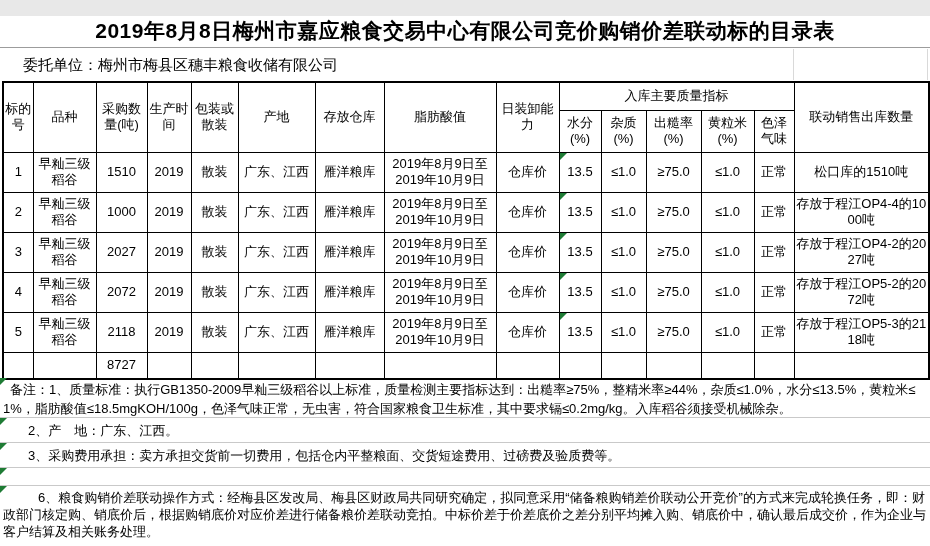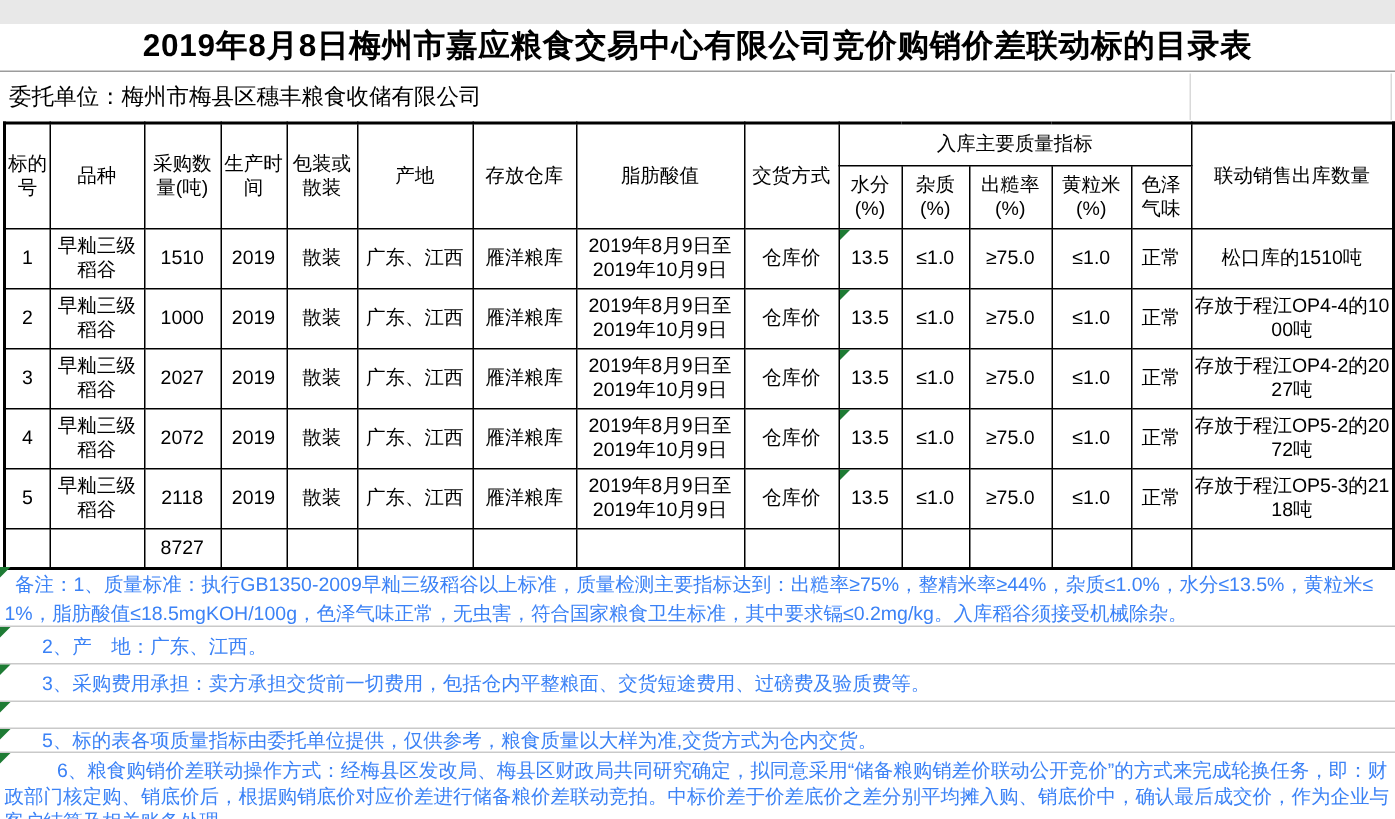--- a/index.html
+++ b/index.html
@@ -7,21 +7,21 @@
     position:relative;width:930px;height:546px;background:#ffffff;
     font-family:"Liberation Sans","DejaVu Sans",sans-serif;color:#000;overflow:hidden;margin-top:16px;
   }
   .title{
     position:absolute;left:0;top:0;width:930px;height:31px;
     font-size:21px;font-weight:bold;text-align:center;line-height:30px;letter-spacing:0.5px;
   }
   .title-underline{position:absolute;left:0;top:31px;width:930px;height:1px;background:#9c9c9c;}
   .entrust{
     position:absolute;left:0;top:32px;width:930px;height:33px;
-    font-size:15px;line-height:33px;padding-left:6px;box-sizing:border-box;
+    font-size:15px;line-height:33px;padding-left:23px;box-sizing:border-box;
   }
   .vline{position:absolute;width:1px;background:#d9d9d9;top:33px;height:31px;}
   .vl-a{left:793px;} .vl-b{left:927px;}
   table.bid{
     position:absolute;left:2px;top:65px;border-collapse:collapse;table-layout:fixed;
     width:926px;border:2px solid #000;
   }
   table.bid td{
     border:1px solid #000;text-align:center;vertical-align:middle;
     font-size:13px;line-height:16px;padding:0 1px;overflow:hidden;
@@ -29,21 +29,21 @@
   }
   tr.h1{height:28px;} tr.h2{height:42px;} tr.dr{height:40px;} tr.tr-total{height:27px;}
   .pre{white-space:pre-line;}
   .tri{
     position:absolute;top:0;left:0;width:0;height:0;
     border-top:7px solid #1e7b34;border-right:7px solid transparent;
   }
   .notes{position:absolute;left:0;top:362px;width:930px;}
   .note{
     position:relative;width:930px;box-sizing:border-box;
-    border-bottom:1px solid #c9c9c9;font-size:13px;color:#3b82f6;
+    border-bottom:1px solid #c9c9c9;font-size:13px;color:#000000;
     padding-left:3px;padding-right:4px;word-break:break-all;
   }
   .n1{height:40px;line-height:19px;text-indent:7px;padding-top:2px;}
   .n2{height:25px;line-height:18px;text-indent:25px;padding-top:4px;}
   .n3{height:25px;line-height:18px;text-indent:25px;padding-top:4px;}
   .n4{height:18px;line-height:16px;text-indent:25px;padding-top:1px;}
   .n5{height:16px;line-height:15px;text-indent:25px;}
   .n6{height:60px;line-height:17px;text-indent:35px;padding-top:3px;border-bottom:none;}
 </style>
 </head>
@@ -79,21 +79,21 @@
     <tbody>
         <tr class="h1">
       <td rowspan="2">标的号</td>
       <td rowspan="2">品种</td>
       <td rowspan="2">采购数量(吨)</td>
       <td rowspan="2">生产时间</td>
       <td rowspan="2">包装或散装</td>
       <td rowspan="2">产地</td>
       <td rowspan="2">存放仓库</td>
       <td rowspan="2">脂肪酸值</td>
-      <td rowspan="2">交货方式</td>
+      <td rowspan="2">日装卸能力</td>
       <td colspan="5">入库主要质量指标</td>
       <td rowspan="2">联动销售出库数量</td>
     </tr>
     <tr class="h2">
       <td class="pre">水分
 (%)</td>
       <td class="pre">杂质
 (%)</td>
       <td class="pre">出糙率
 (%)</td>
@@ -216,17 +216,16 @@
       <td></td>
     </tr>
   </tbody>
     </table>
 
   <div class="notes">
     <div class="note n1"><span class="tri"></span><span>备注：1、质量标准：执行GB1350-2009早籼三级稻谷以上标准，质量检测主要指标达到：出糙率≥75%，整精米率≥44%，杂质≤1.0%，水分≤13.5%，黄粒米≤1%，脂肪酸值≤18.5mgKOH/100g，色泽气味正常，无虫害，符合国家粮食卫生标准，其中要求镉≤0.2mg/kg。入库稻谷须接受机械除杂。</span></div>
     <div class="note n2"><span class="tri"></span><span>2、产　地：广东、江西。</span></div>
     <div class="note n3"><span class="tri"></span><span>3、采购费用承担：卖方承担交货前一切费用，包括仓内平整粮面、交货短途费用、过磅费及验质费等。</span></div>
     <div class="note n4"><span class="tri"></span></div>
-    <div class="note n5"><span class="tri"></span><span>5、标的表各项质量指标由委托单位提供，仅供参考，粮食质量以大样为准,交货方式为仓内交货。</span></div>
     <div class="note n6"><span class="tri"></span><span>6、粮食购销价差联动操作方式：经梅县区发改局、梅县区财政局共同研究确定，拟同意采用“储备粮购销差价联动公开竞价”的方式来完成轮换任务，即：财政部门核定购、销底价后，根据购销底价对应价差进行储备粮价差联动竞拍。中标价差于价差底价之差分别平均摊入购、销底价中，确认最后成交价，作为企业与客户结算及相关账务处理。</span></div>
   </div>
 
 </div>
 
 </body></html>

